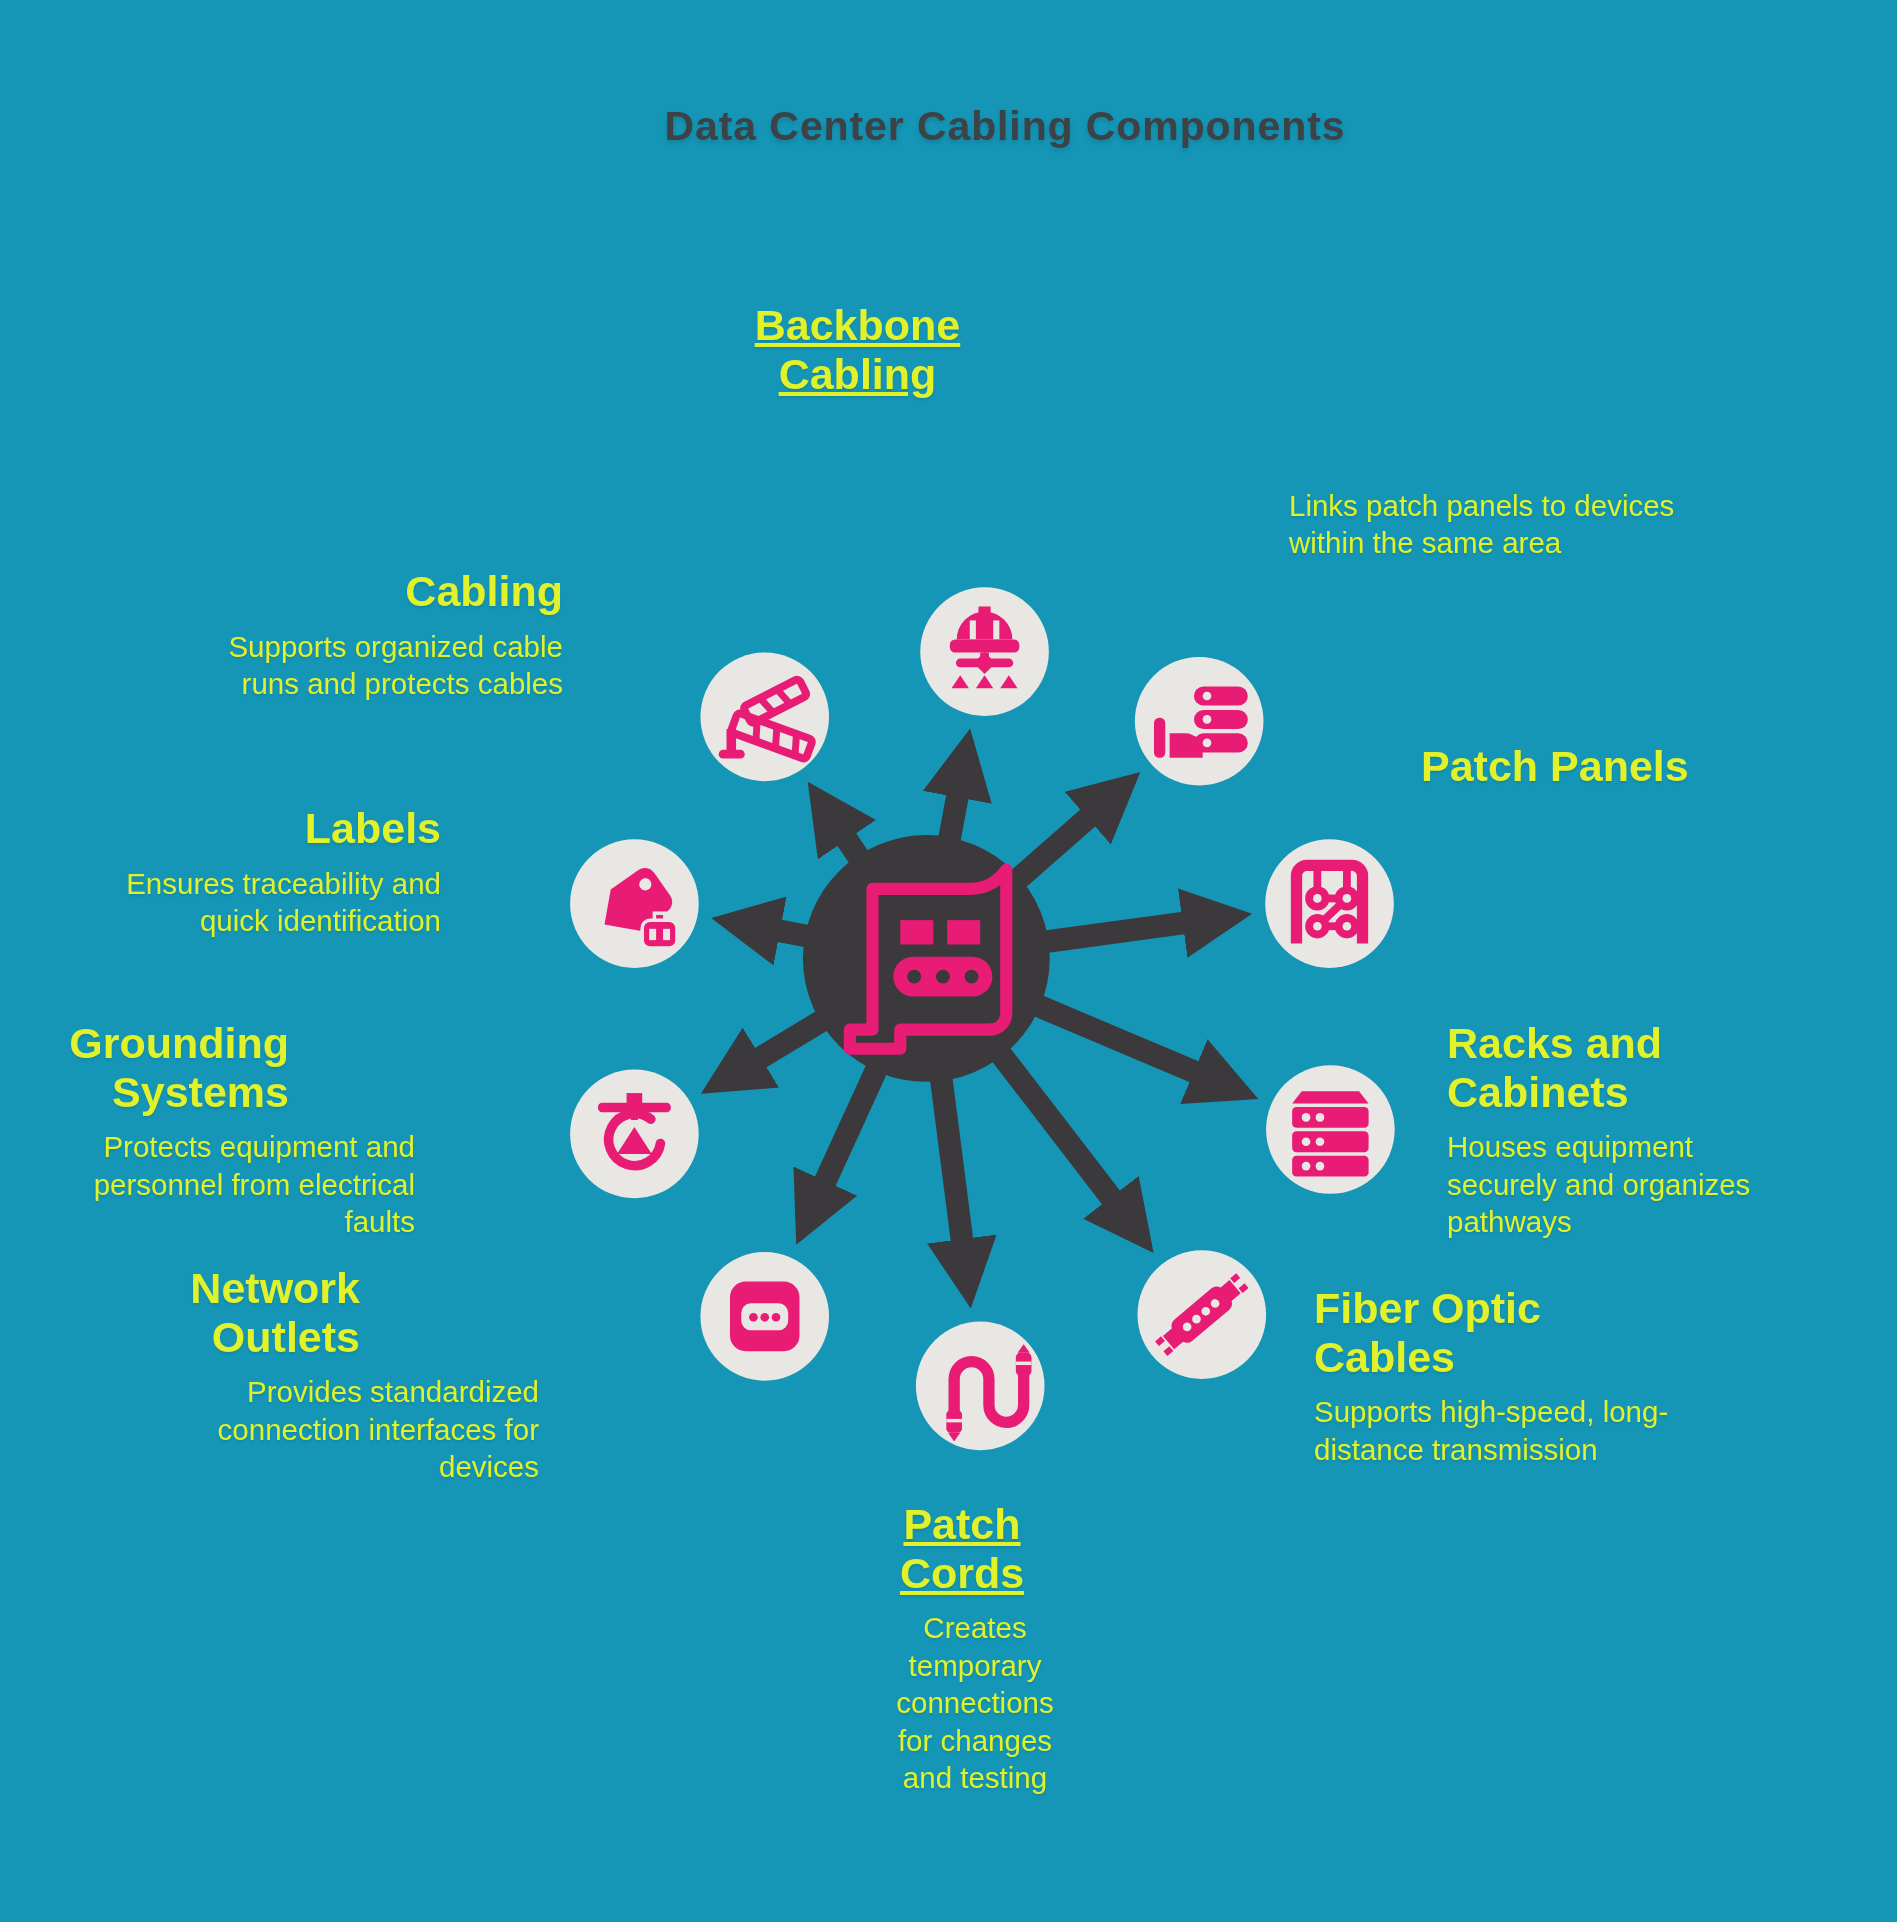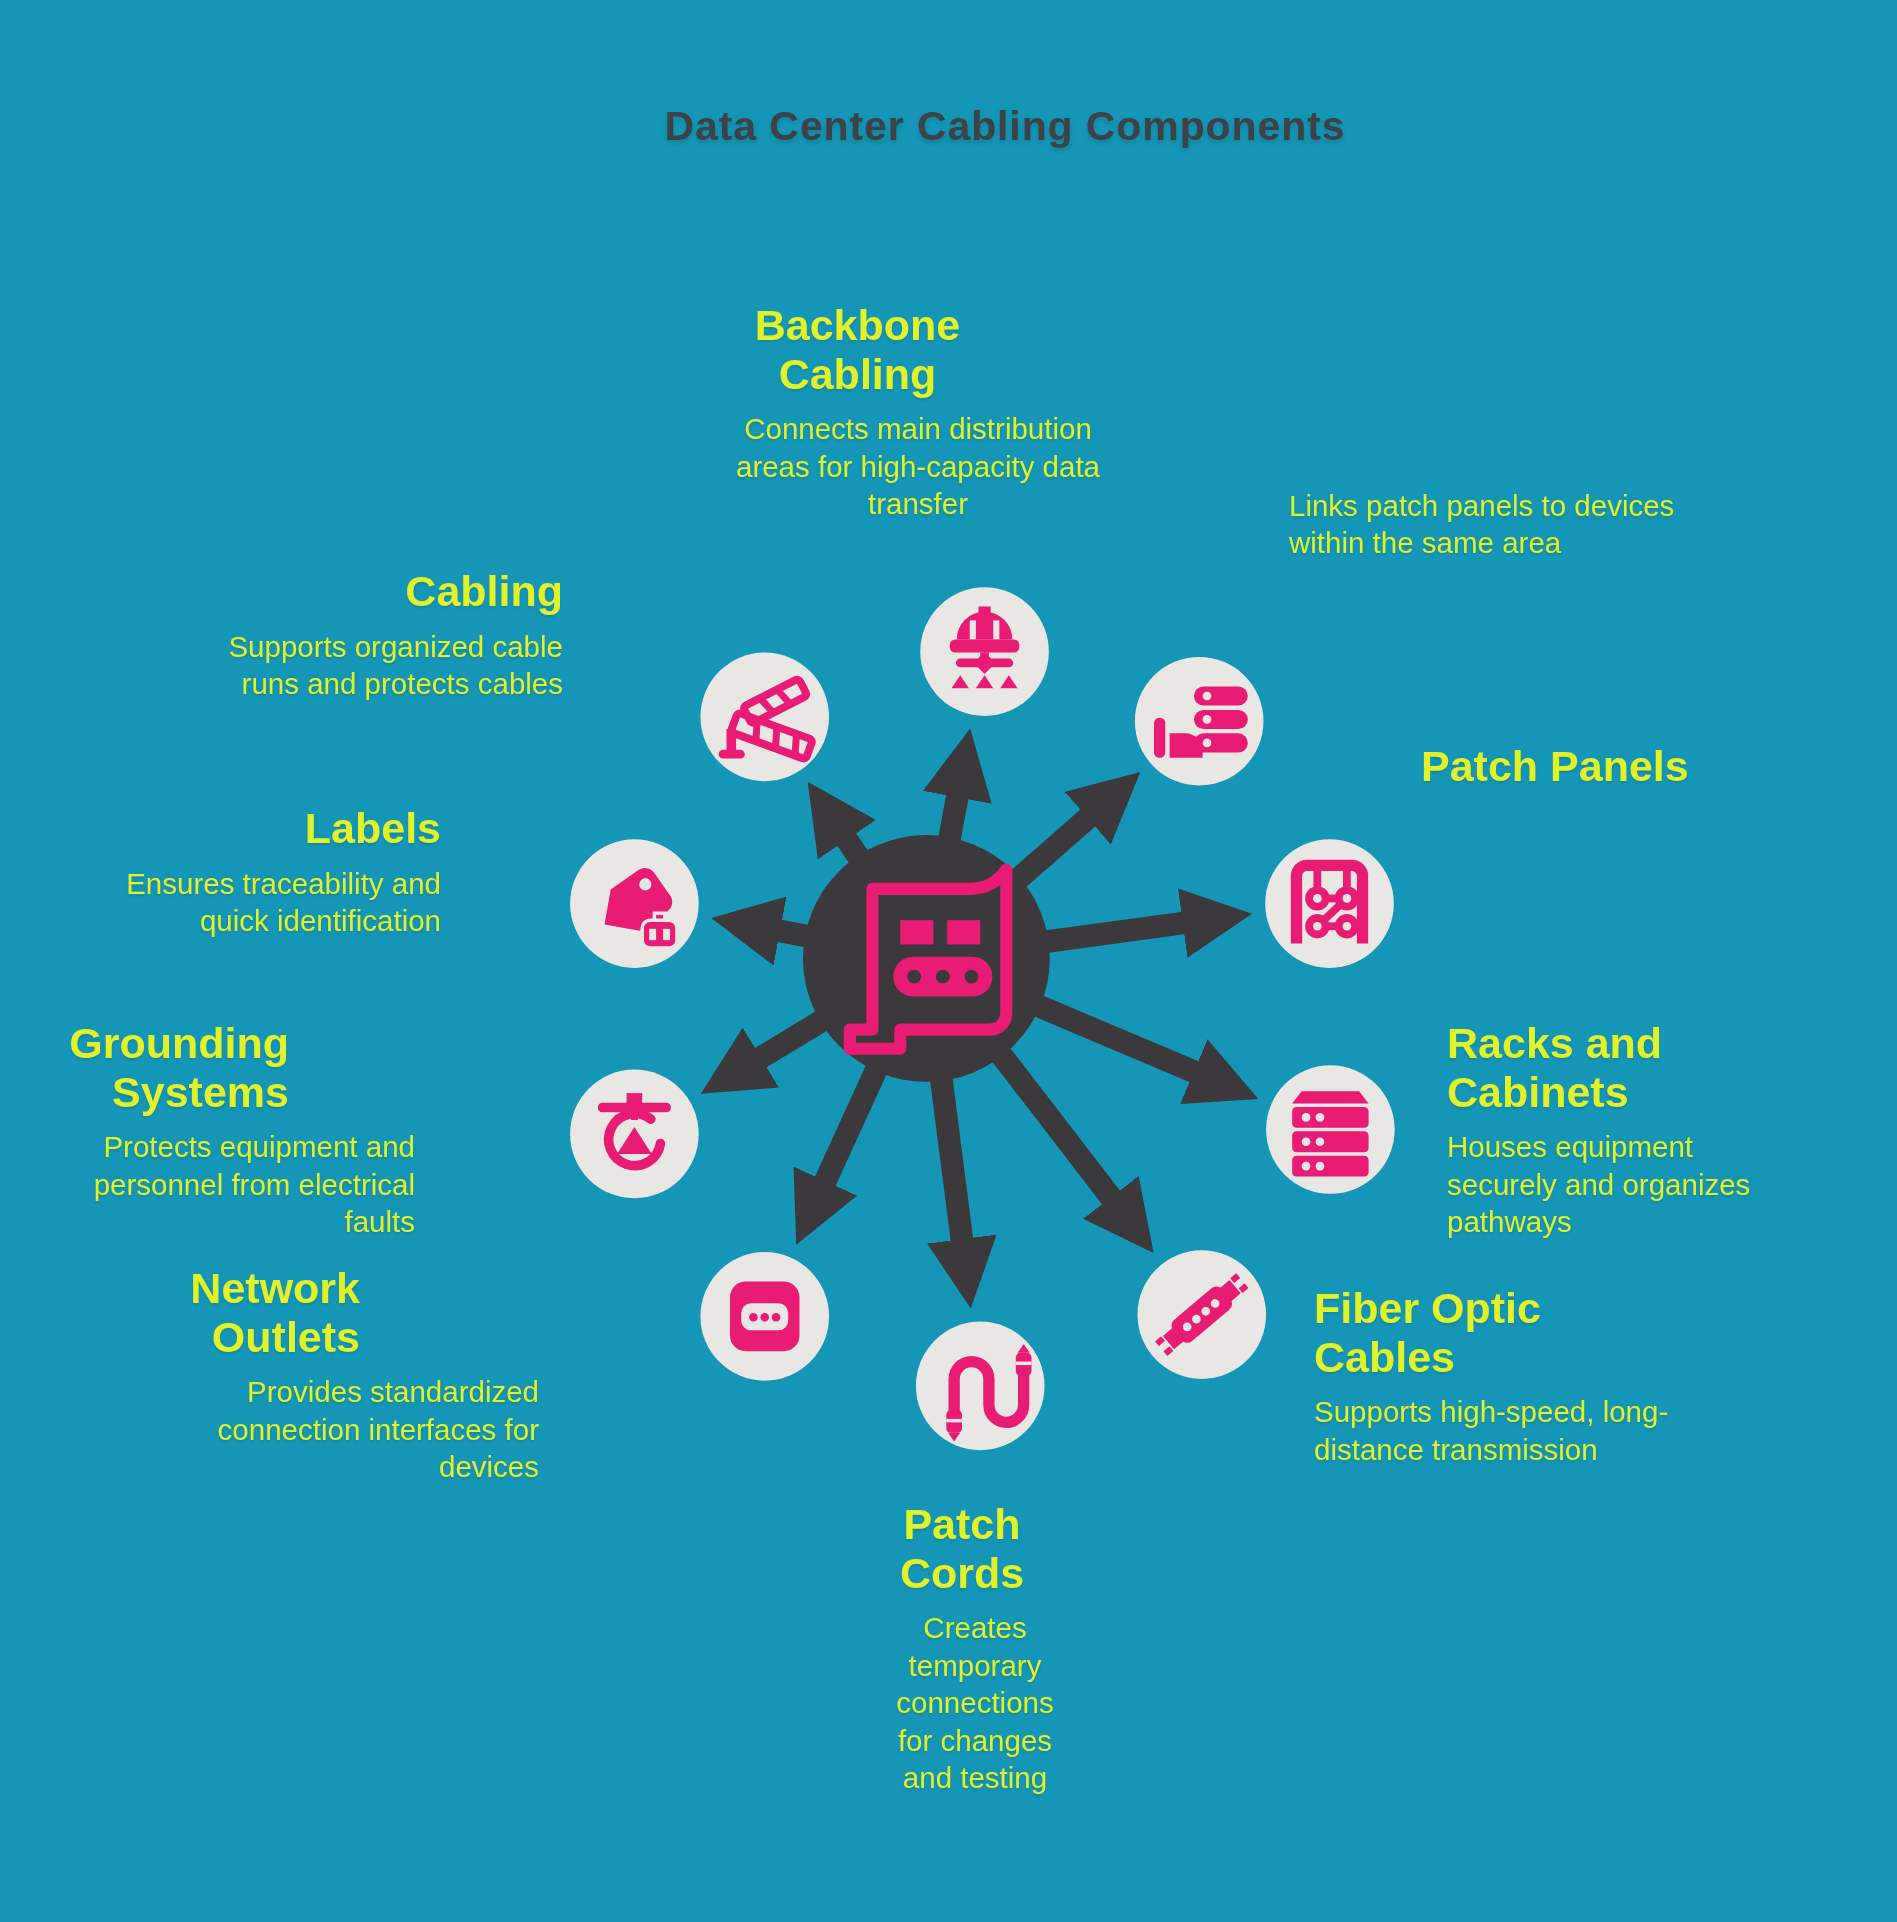--- a/index.html
+++ b/index.html
@@ -28,21 +28,21 @@
   .ink-pink{fill:var(--pink);}
   .ink-bg{fill:var(--circle-bg);}
   .stroke-pink{stroke:var(--pink);fill:none;}
   .arrow{stroke:var(--dark);stroke-width:26;}
   .node-text{position:absolute;color:var(--yellow);text-shadow:0 1.7px 2.6px rgba(0,0,0,0.10);}
   .node-text h2{font-size:43px;line-height:1.13;font-weight:700;margin:0 0 12px 0;}
   .node-text p{font-size:29.5px;line-height:1.27;margin:0;font-weight:400;}
   .align-center{text-align:center;}
   .align-right{text-align:right;}
   .mla{margin-left:auto;}
-  .mxa{margin-left:auto;margin-right:auto;}
+  .mxa{margin-left:auto;margin-right:auto;text-decoration:underline;}
 </style>
 </head>
 <body>
 
 <h1 class="page-title">Data Center Cabling Components</h1>
 
 <svg class="diagram" width="1897" height="1922" viewBox="0 0 2183 2212">
   <defs>
     <marker id="ah" viewBox="0 0 10 10" refX="5" refY="5" markerWidth="3.1" markerHeight="3.1" orient="auto" markerUnits="strokeWidth">
       <path d="M0,0 L10,5 L0,10 Z" class="ink-dark"></path>
@@ -207,21 +207,20 @@
     <path class="ink-pink" d="M-37,54 L-30,64 L-23,54 Z"></path>
     <line x1="-39" y1="40" x2="-21" y2="40" stroke="#E9E7E4" stroke-width="4"></line>
     <rect class="ink-pink" x="41" y="-38" width="18" height="26" rx="5"></rect>
     <path class="ink-pink" d="M43,-38 L50,-48 L57,-38 Z"></path>
     <line x1="41" y1="-26" x2="59" y2="-26" stroke="#E9E7E4" stroke-width="4"></line>
   </g>
 </svg>
 
 <div class="node-text align-center" style="left:714px;top:301px;width:521px;">
   <h2 class="mxa" style="max-width:287px;">Backbone Cabling</h2>
-  <p class="mxa" style="max-width:408px;">Connects main distribution areas for high-capacity data transfer</p>
 </div>
 
 <div class="node-text" style="left:1289px;top:487px;width:487px;">
   <p style="max-width:421px;">Links patch panels to devices within the same area</p>
 </div>
 
 <div class="node-text" style="left:1421px;top:742px;width:452px;">
   <h2>Patch Panels</h2>
 </div>
 

